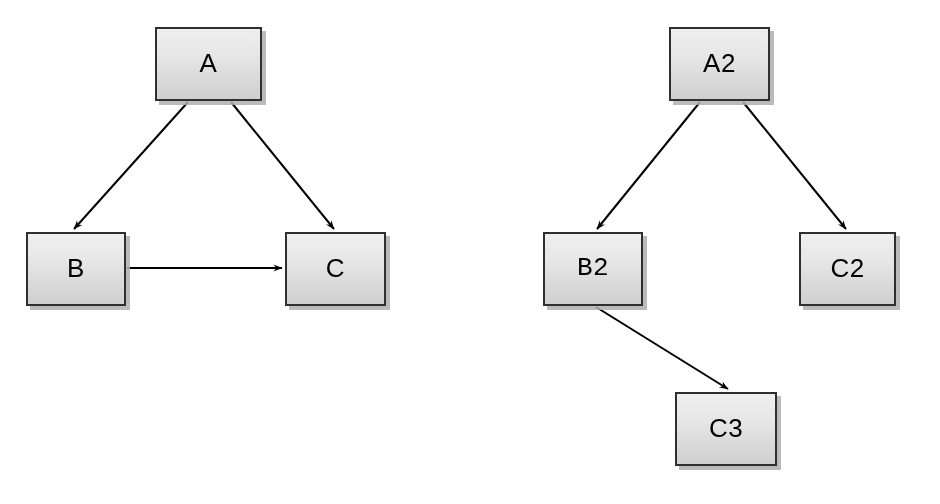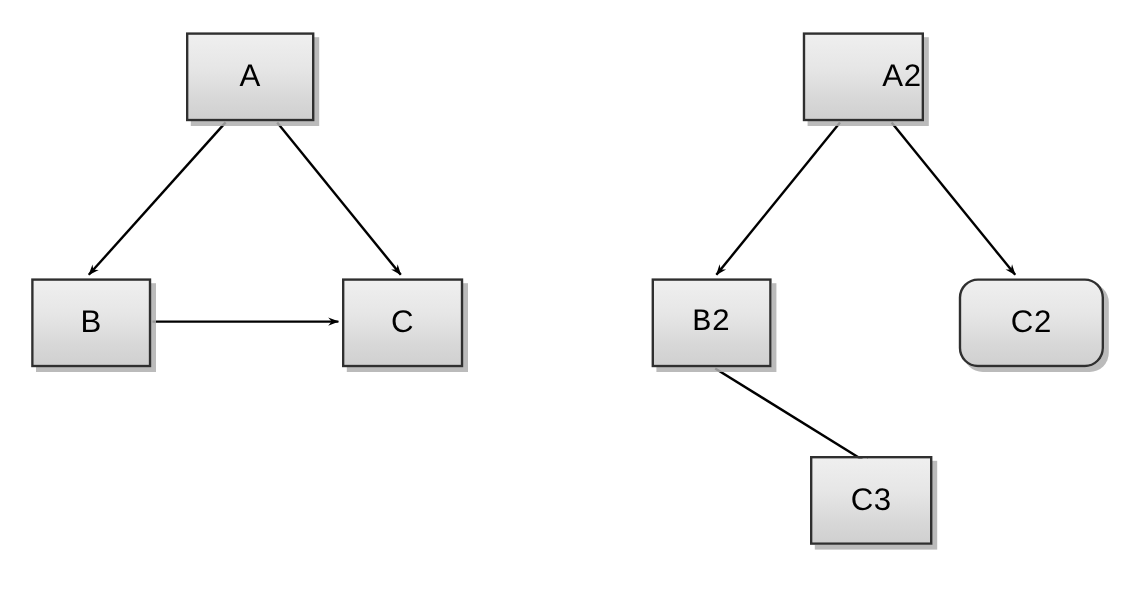--- a/index.html
+++ b/index.html
@@ -72,27 +72,27 @@
   <div id="nodes-layer">
       <div class="node" style="left: 155px; top: 27px; width: 107px; height: 74px;">
         <span class="node-label">A</span>
       </div>
       <div class="node" style="left: 26px; top: 232px; width: 100px; height: 74px;">
         <span class="node-label">B</span>
       </div>
       <div class="node" style="left: 285px; top: 232px; width: 101px; height: 74px;">
         <span class="node-label">C</span>
       </div>
-      <div class="node" style="left: 669px; top: 27px; width: 101px; height: 74px; justify-content: flex-end;">
+      <div class="node" style="left: 669px; top: 27px; width: 101px; height: 74px;">
         <span class="node-label">A2</span>
       </div>
       <div class="node" style="left: 543px; top: 232px; width: 100px; height: 74px; font-family: Liberation Mono, monospace;">
         <span class="node-label">B2</span>
       </div>
-      <div class="node" style="left: 799px; top: 232px; width: 121px; height: 74px; border-radius: 16px;">
+      <div class="node" style="left: 799px; top: 232px; width: 97px; height: 74px;">
         <span class="node-label">C2</span>
       </div>
-      <div class="node" style="left: 675px; top: 380px; width: 102px; height: 74px;">
+      <div class="node" style="left: 675px; top: 392px; width: 102px; height: 74px;">
         <span class="node-label">C3</span>
       </div>
     </div>
 
 </div>
 
 </body></html>

